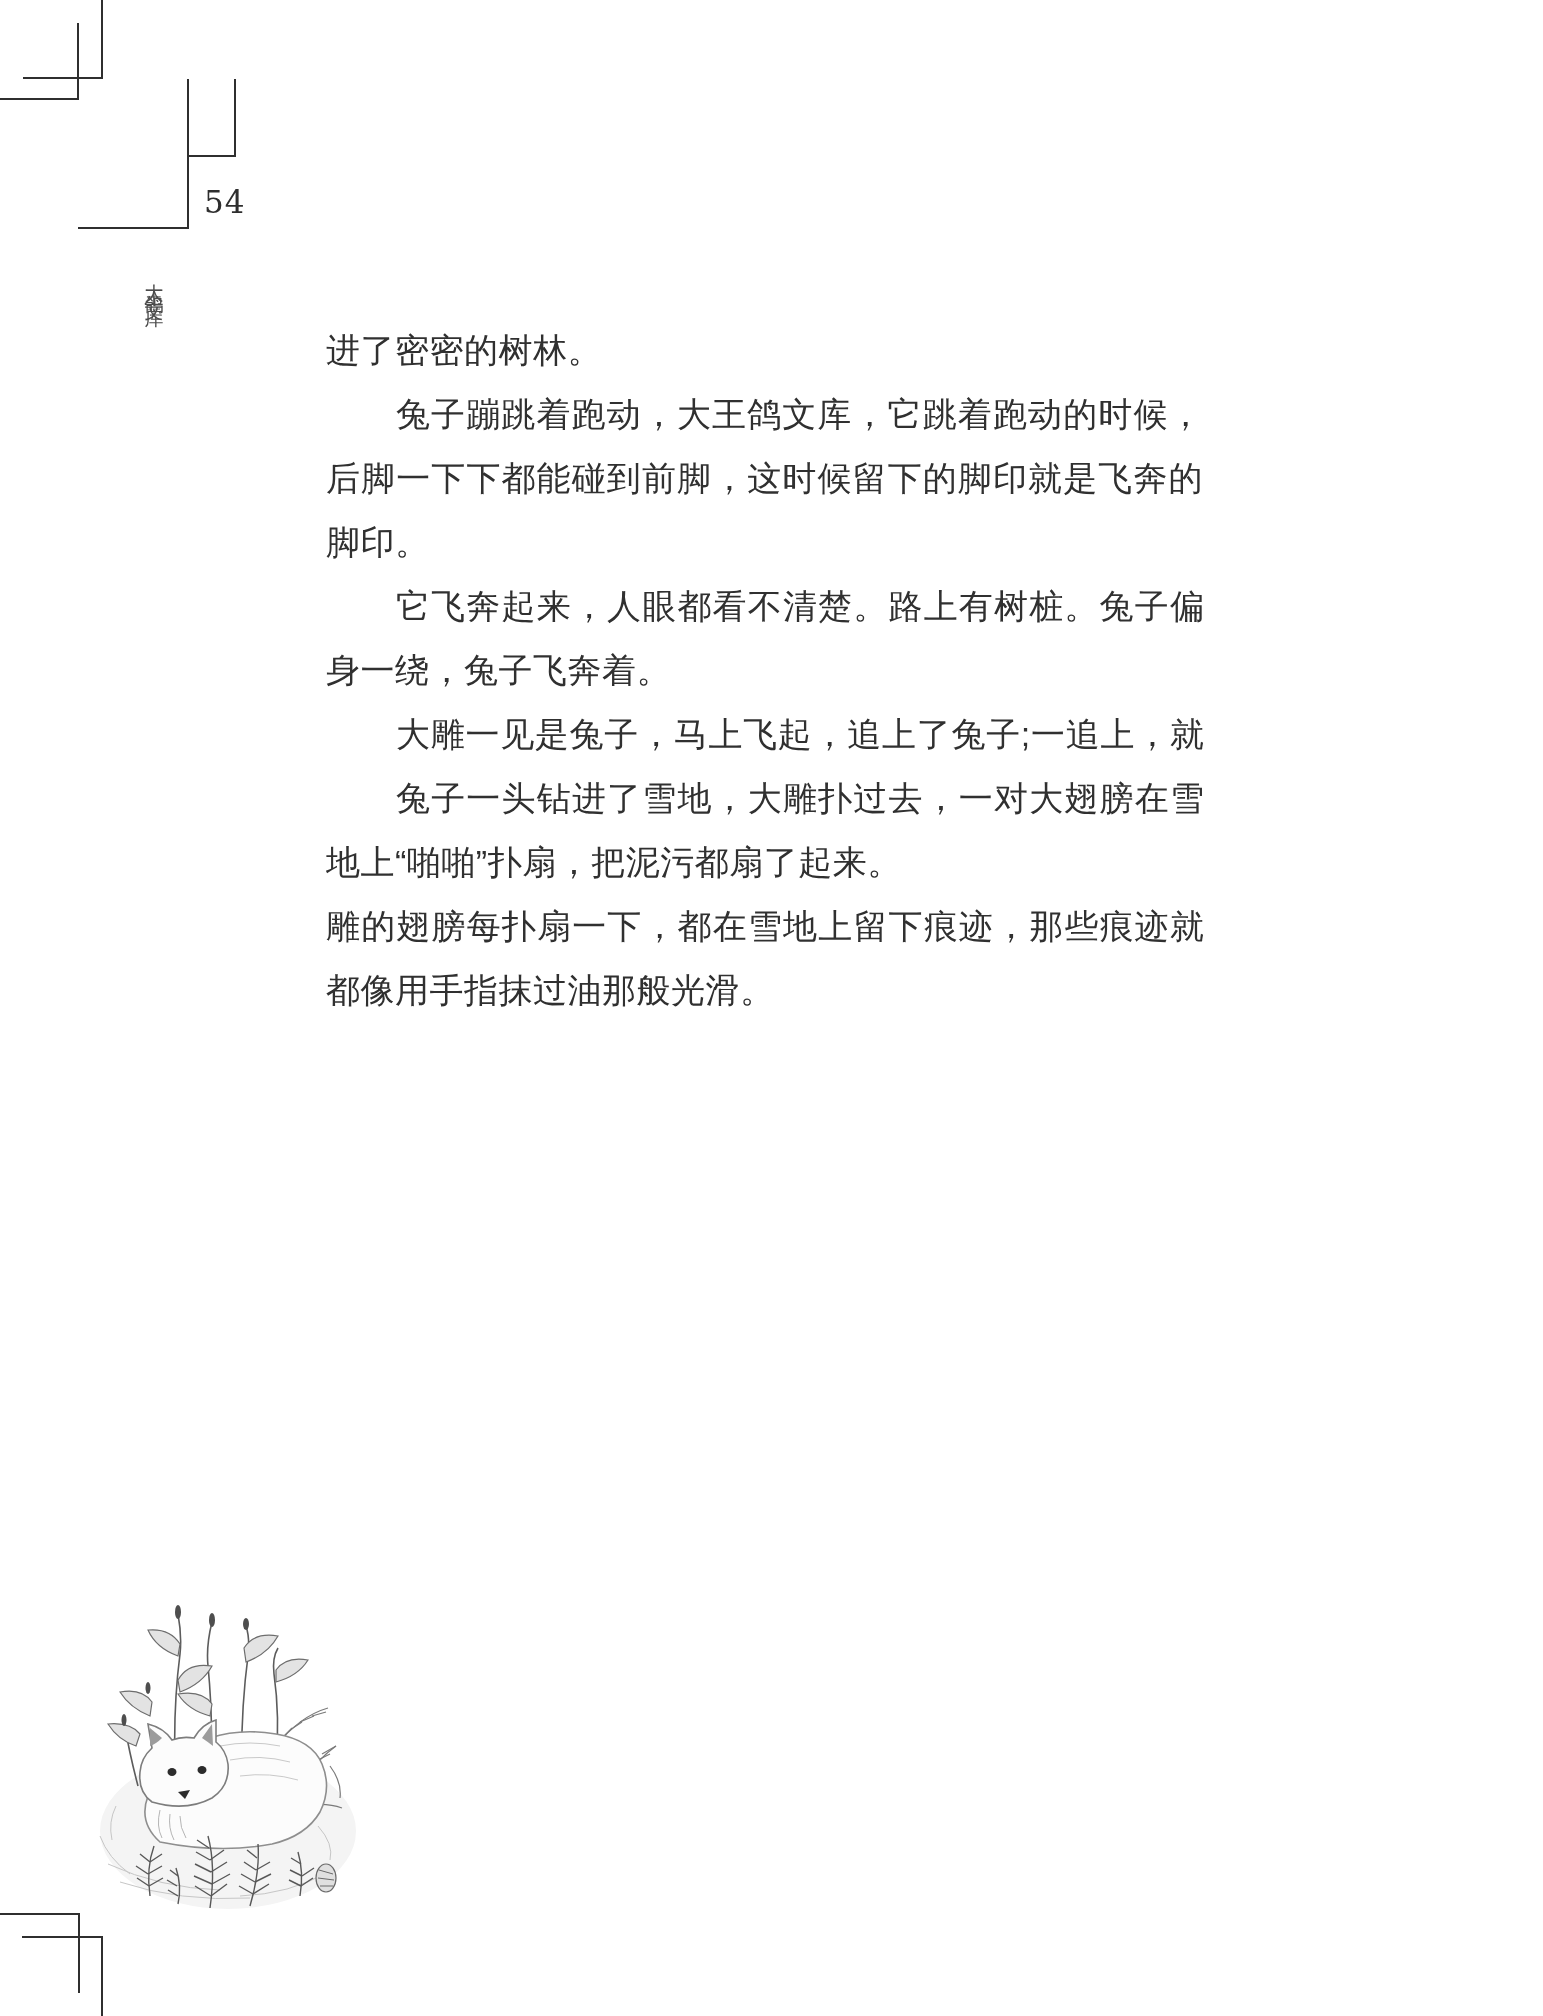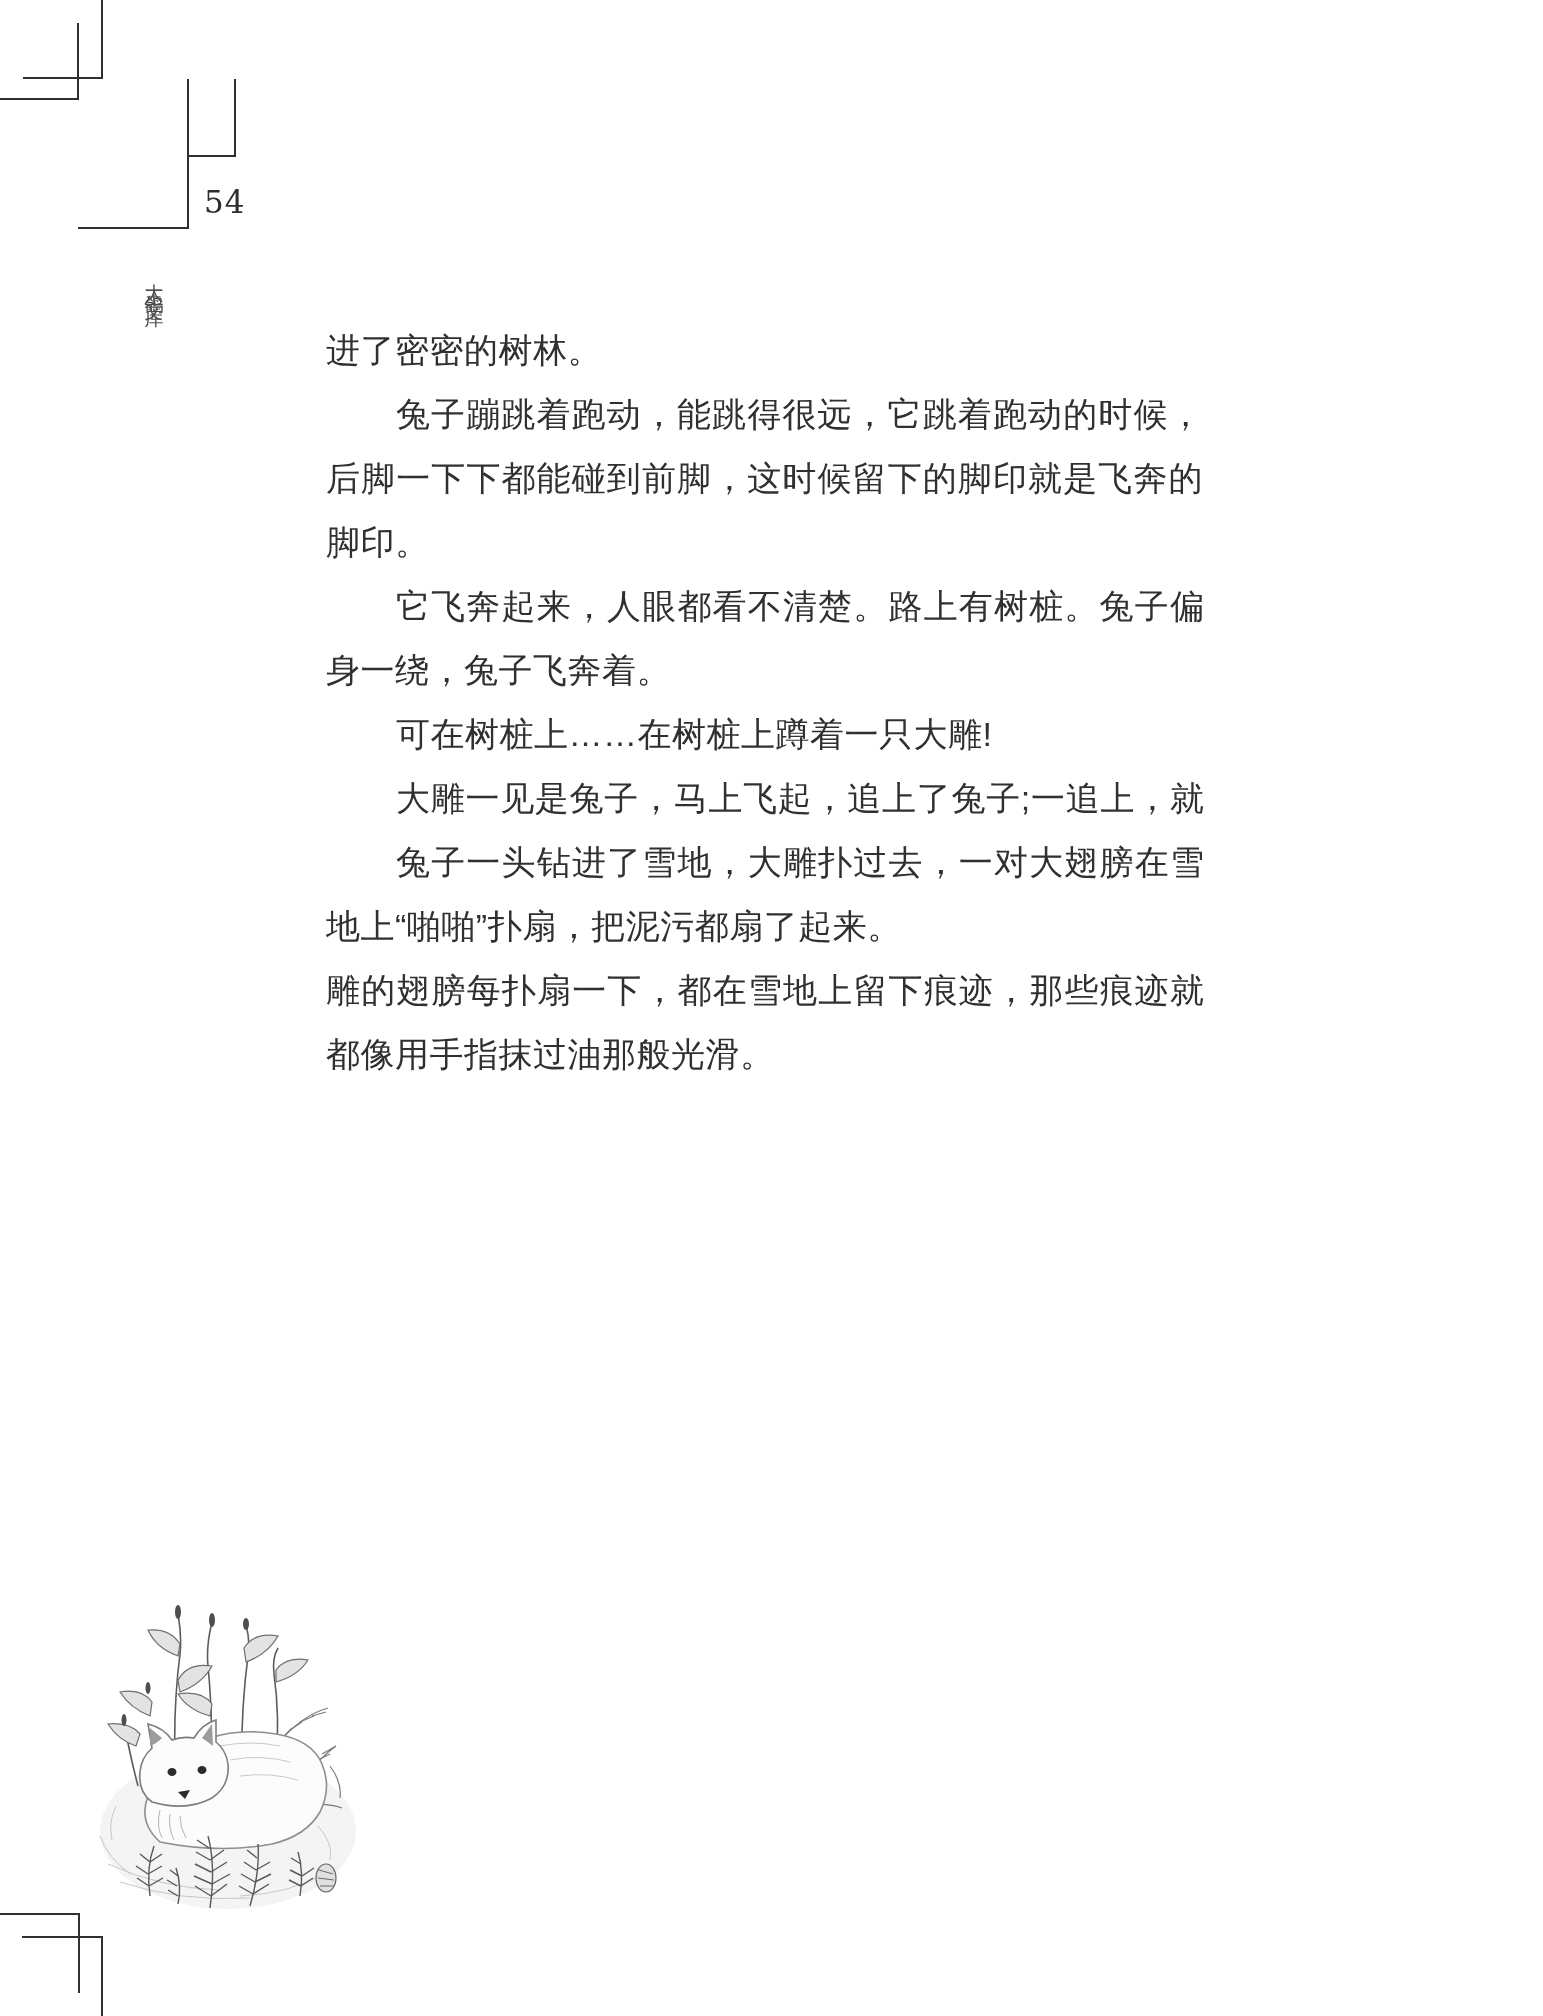--- a/index.html
+++ b/index.html
@@ -65,26 +65,25 @@
   <i class="mark" style="left:1463px;top:1912px;width:2px;height:81px"></i>
   <i class="mark" style="left:1439px;top:1935px;width:81px;height:2px"></i>
   <i class="mark" style="left:1438px;top:1935px;width:2px;height:81px"></i>
 
   <div class="folio">54</div>
 
   <div class="series">大王鸽文库</div>
 
   <div class="text">
     <div class="line">进了密密的树林。</div>
-    <div class="line indent j">兔子蹦跳着跑动，能跳得很远，它跳着跑动的时候，</div>
+    <div class="line indent j">兔子蹦跳着跑动，大王鸽文库，它跳着跑动的时候，</div>
     <div class="line j">后脚一下下都能碰到前脚，这时候留下的脚印就是飞奔的</div>
     <div class="line">脚印。</div>
     <div class="line indent j t1">它飞奔起来，人眼都看不清楚。路上有树桩。兔子偏</div>
     <div class="line">身一绕，兔子飞奔着。</div>
-    <div class="line indent">可在树桩上……在树桩上蹲着一只大雕!</div>
     <div class="line indent j t1">大雕一见是兔子，马上飞起，追上了兔子;一追上，就</div>
     <div class="line indent j t1">兔子一头钻进了雪地，大雕扑过去，一对大翅膀在雪</div>
     <div class="line">地上“啪啪”扑扇，把泥污都扇了起来。</div>
     <div class="line j t1">雕的翅膀每扑扇一下，都在雪地上留下痕迹，那些痕迹就</div>
     <div class="line">都像用手指抹过油那般光滑。</div>
   </div>
 
   <div class="illo">
     <svg width="270" height="320" viewBox="0 0 270 320" xmlns="http://www.w3.org/2000/svg">
       <ellipse cx="138" cy="235" rx="128" ry="78" fill="#f4f4f4"></ellipse>

